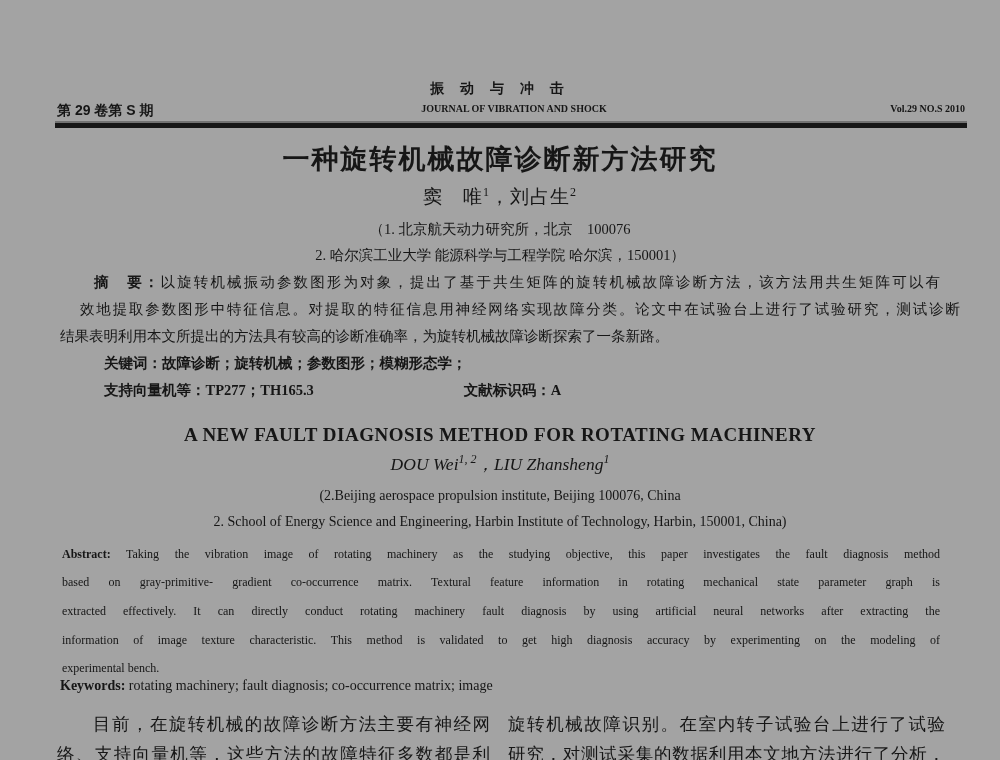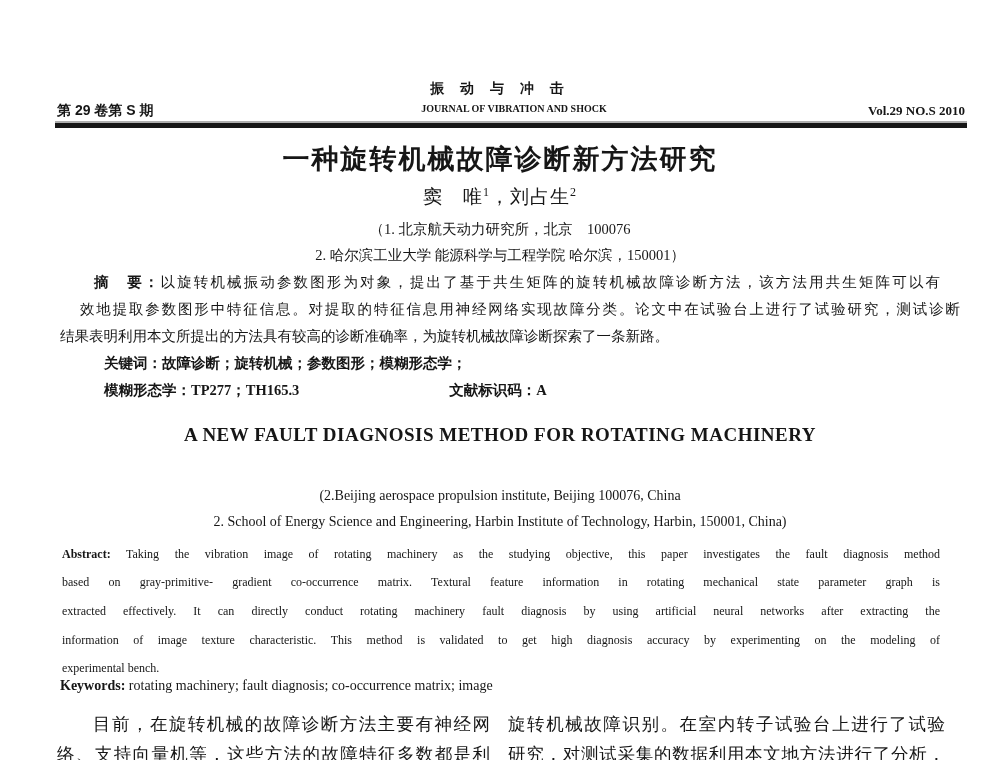--- a/index.html
+++ b/index.html
@@ -1,32 +1,32 @@
 <!DOCTYPE html>
 <html><head>
 <meta charset="utf-8">
 <style>
   html, body { margin: 0; padding: 0; background: #e8e8e8; }
   .page {
     position: relative;
     width: 1000px;
     height: 760px;
-    background: #ffffff;
+    background: #a3a3a3;
     overflow: hidden;
     color: #161616;
     font-family: "Liberation Serif", serif;
   }
   .abs { position: absolute; }
   .center { left: 0; width: 1000px; text-align: center; }
 
   
   .journal-cn { top: 80px; font-size: 14px; font-weight: bold; letter-spacing: 6px; font-family: "Liberation Sans", sans-serif; }
   .issue-cn   { top: 102px; left: 57px;  font-size: 14px; font-weight: bold; font-family: "Liberation Sans", sans-serif; }
   .journal-en { top: 103px; font-size: 10px; font-weight: bold; font-family: "Liberation Serif", serif; padding-left: 14px; }
-  .vol-en     { top: 103px; right: 35px; font-size: 13px; font-weight: bold; font-family: "Liberation Serif", serif; }
+  .vol-en     { top: 103px; right: 35px; font-size: 10px; font-weight: bold; font-family: "Liberation Serif", serif; }
   .rule { top: 123px; left: 55px; width: 912px; height: 5px; background: #161616; box-shadow: 0 -2px 0 rgba(22,22,22,.35); }
 
   
   .title-cn   { top: 141px; font-size: 27px; font-weight: bold; font-family: "Liberation Sans", sans-serif; letter-spacing: 2px; }
   .authors-cn { top: 184px; font-size: 19px; letter-spacing: 1px; }
   .authors-cn sup, .authors-en sup { font-size: 12px; }
   .aff-cn-1 { top: 220px; font-size: 14.5px; }
   .aff-cn-2 { top: 246px; font-size: 14.5px; }
 
   
@@ -81,24 +81,27 @@
   <div class="abs cnblock cn-ab-1 just">
     <span class="lbl">摘　要：</span><span>以旋转机械振动参数图形为对象，提出了基于共生矩阵的旋转机械故障诊断方法，该方法用共生矩阵可以有</span>
   </div>
   <div class="abs cnblock cn-ab-2 just">效地提取参数图形中特征信息。对提取的特征信息用神经网络实现故障分类。论文中在试验台上进行了试验研究，测试诊断</div>
   <div class="abs cnblock cn-ab-3">结果表明利用本文所提出的方法具有较高的诊断准确率，为旋转机械故障诊断探索了一条新路。</div>
 
   <div class="abs cnblock cn-kw">
     <span class="lbl">关键词：</span><span>故障诊断；旋转机械；参数图形；模糊形态学；</span>
   </div>
   <div class="abs cnblock cn-clc">
-    <span class="lbl">模糊形态学：</span><span>TP277；TH165.3</span><span class="lbl doc-label">文献标识码：</span><span>A</span>
+    <span class="lbl">支持向量机等：</span><span>TP277；TH165.3</span><span class="lbl doc-label">文献标识码：</span><span>A</span>
   </div>
 
   <div class="abs center title-en">A NEW FAULT DIAGNOSIS METHOD FOR ROTATING MACHINERY</div>
+  <div class="abs center authors-en">
+    <span>DOU Wei</span><sup>1, 2</sup><span>，</span><span>LIU Zhansheng</span><sup>1</sup>
+  </div>
   <div class="abs center aff-en-1">(2.Beijing aerospace propulsion institute, Beijing 100076, China</div>
   <div class="abs center aff-en-2">2. School of Energy Science and Engineering, Harbin Institute of Technology, Harbin, 150001, China)</div>
 
   <div class="abs enblock en-ab-1 just">
     <span class="lbl" style="font-family:'Liberation Serif',serif">Abstract:</span><span> Taking the vibration image of rotating machinery as the studying objective, this paper investigates the fault diagnosis method</span>
   </div>
   <div class="abs enblock en-ab-2 just">based on gray-primitive- gradient co-occurrence matrix. Textural feature information in rotating mechanical state parameter graph is</div>
   <div class="abs enblock en-ab-3 just">extracted effectively. It can directly conduct rotating machinery fault diagnosis by using artificial neural networks after extracting the</div>
   <div class="abs enblock en-ab-4 just">information of image texture characteristic. This method is validated to get high diagnosis accuracy by experimenting on the modeling of</div>
   <div class="abs enblock en-ab-5">experimental bench.</div>

